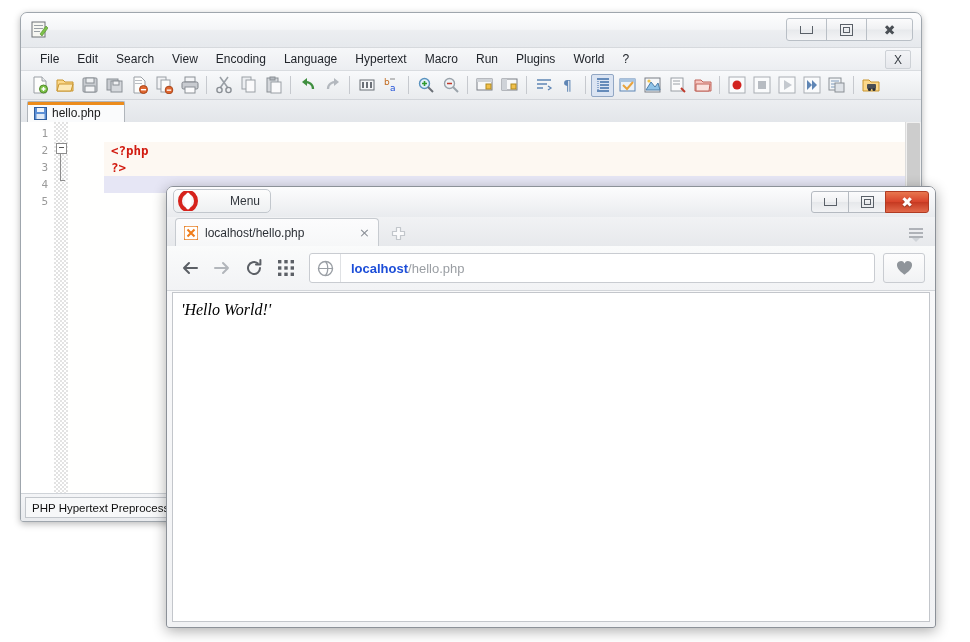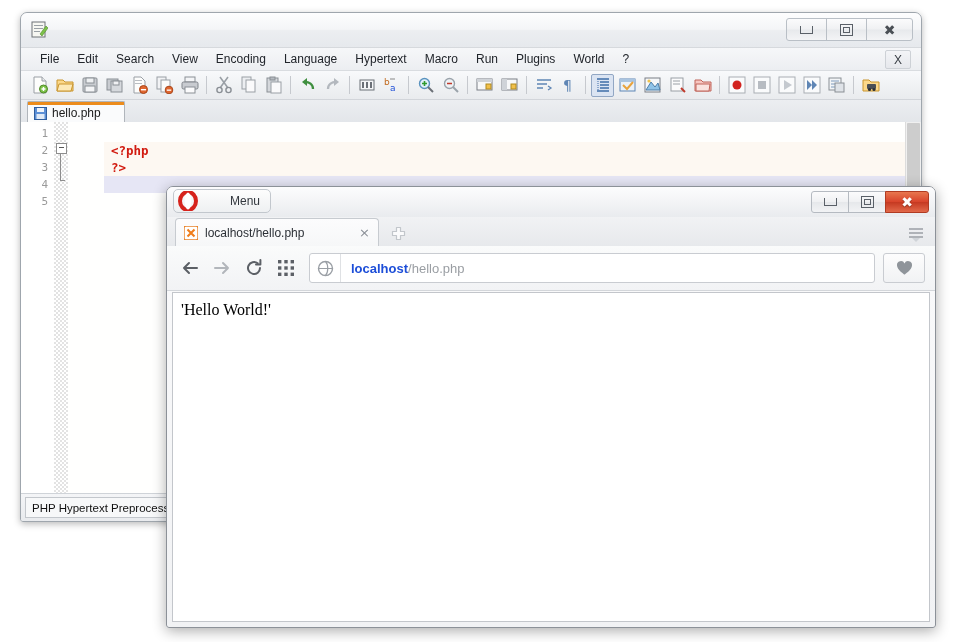--- a/index.html
+++ b/index.html
@@ -117,21 +117,21 @@
   #op-urlbox{flex:1;height:28px;background:#ffffff;border:1px solid #c9ccd1;border-radius:3px;
     display:flex;align-items:center;margin:0 8px 0 4px;}
   #op-badge{width:30px;display:flex;align-items:center;justify-content:center;
     border-right:1px solid #dfe1e4;height:100%;}
   #op-url{font-size:13px;padding-left:10px;color:#9a9ea3;}
   #op-url b{color:#1d4ed8;font-weight:bold;}
   #op-heart{width:40px;height:28px;background:linear-gradient(180deg,#fdfdfd,#f1f2f4);
     border:1px solid #c9ccd1;border-radius:3px;display:flex;align-items:center;justify-content:center;}
 
   #op-page{position:absolute;left:5px;right:5px;top:105px;bottom:5px;background:#ffffff;
-    border:1px solid #c3c6cb;}
+    border:1px solid #c3c6cb;font-style:italic;}
   #op-page-text{font-family:"Liberation Serif",serif;font-size:16px;color:#000;padding:8px 0 0 8px;}
 </style>
 </head>
 <body>
 
 <div id="npp-window">
 
   <div id="npp-titlebar">
     <svg id="npp-title-icon" viewBox="0 0 17 17">
       <rect x="1" y="1" width="13" height="15" fill="#f7f7f2" stroke="#6e7277"></rect>

